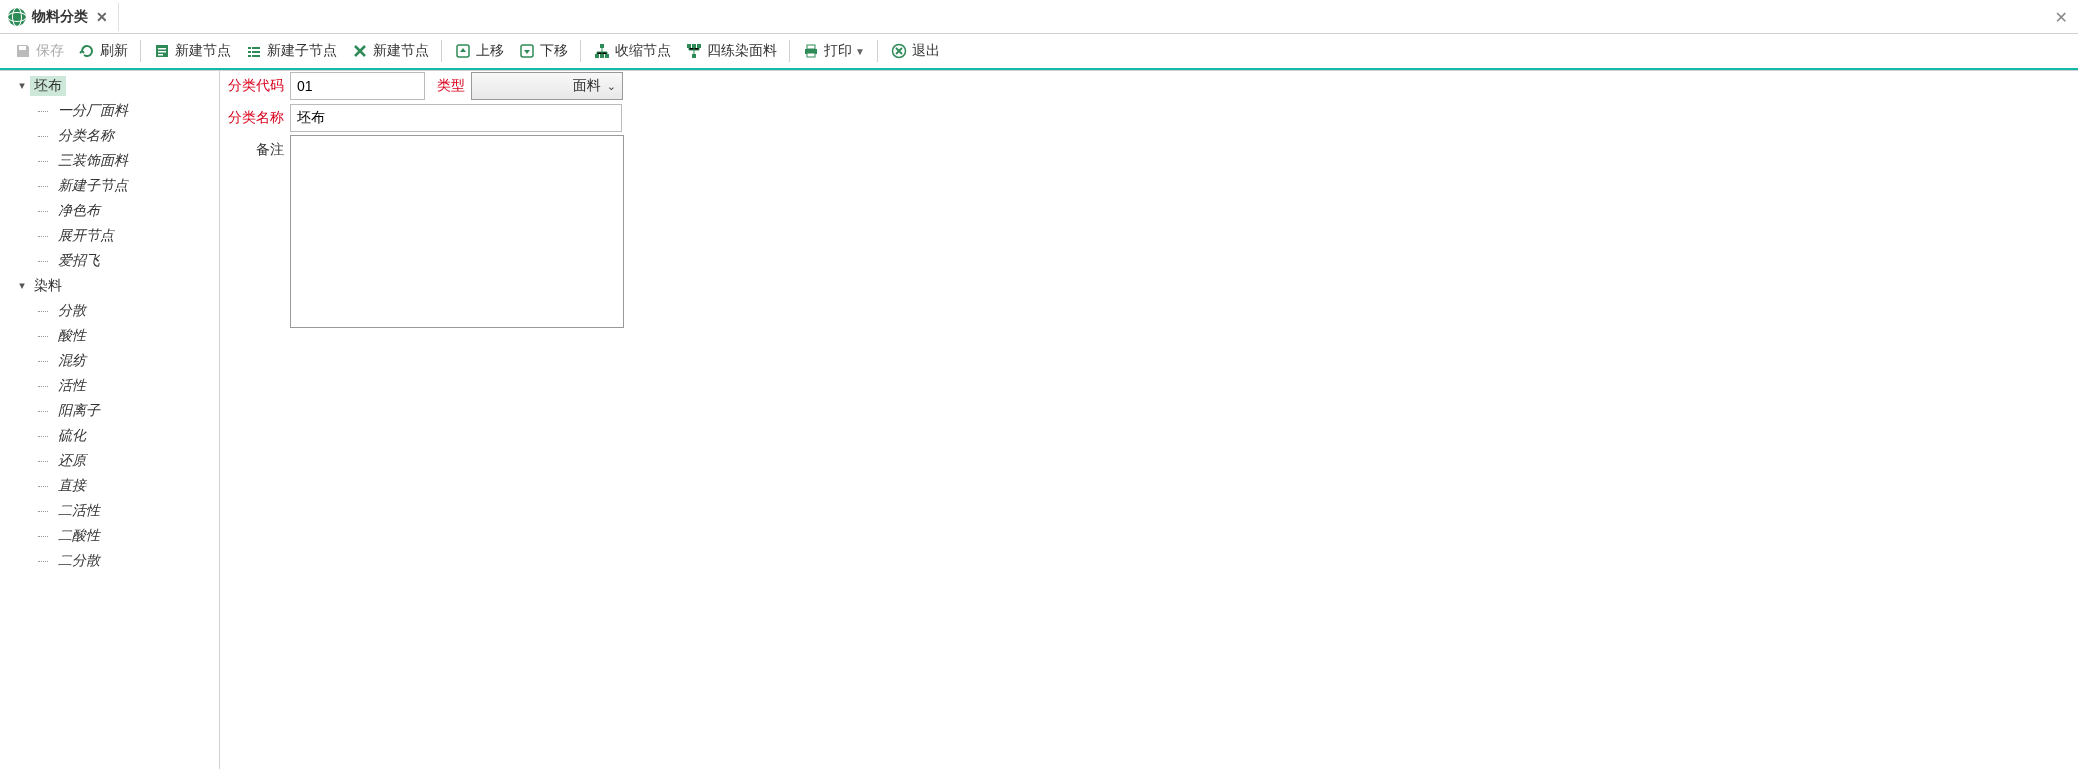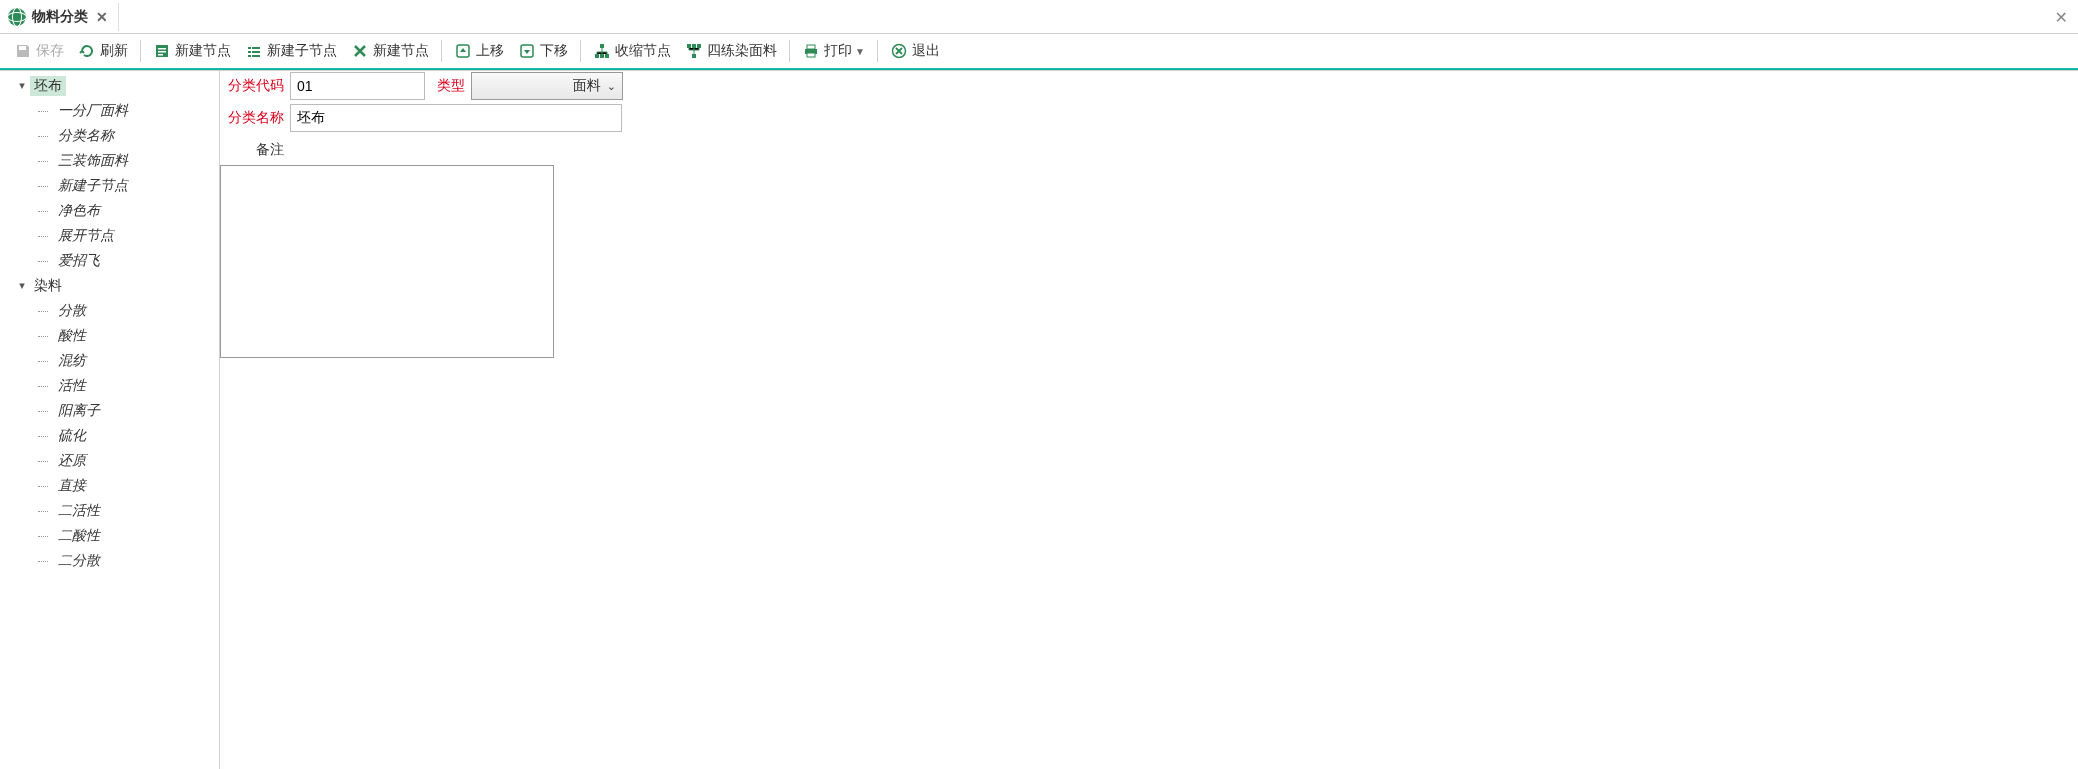--- a/index.html
+++ b/index.html
@@ -209,21 +209,21 @@
   width: 334px;
   height: 193px;
   border: 1px solid #999;
   padding: 4px;
   font-family: inherit;
   font-size: 14px;
   resize: none;
   outline: none;
 }
 .form-row.top-gap { margin-top: 2px; }
-.remark-row { align-items: flex-start; flex-direction: column; }
+.remark-row { align-items: flex-start; }
 .remark-row .form-label { padding-top: 6px; }
 </style>
 </head>
 <body>
 
 <div class="tab-bar">
   <div class="tab">
     <span class="globe-icon"></span>
     <span>物料分类</span>
     <span class="tab-close">✕</span>

